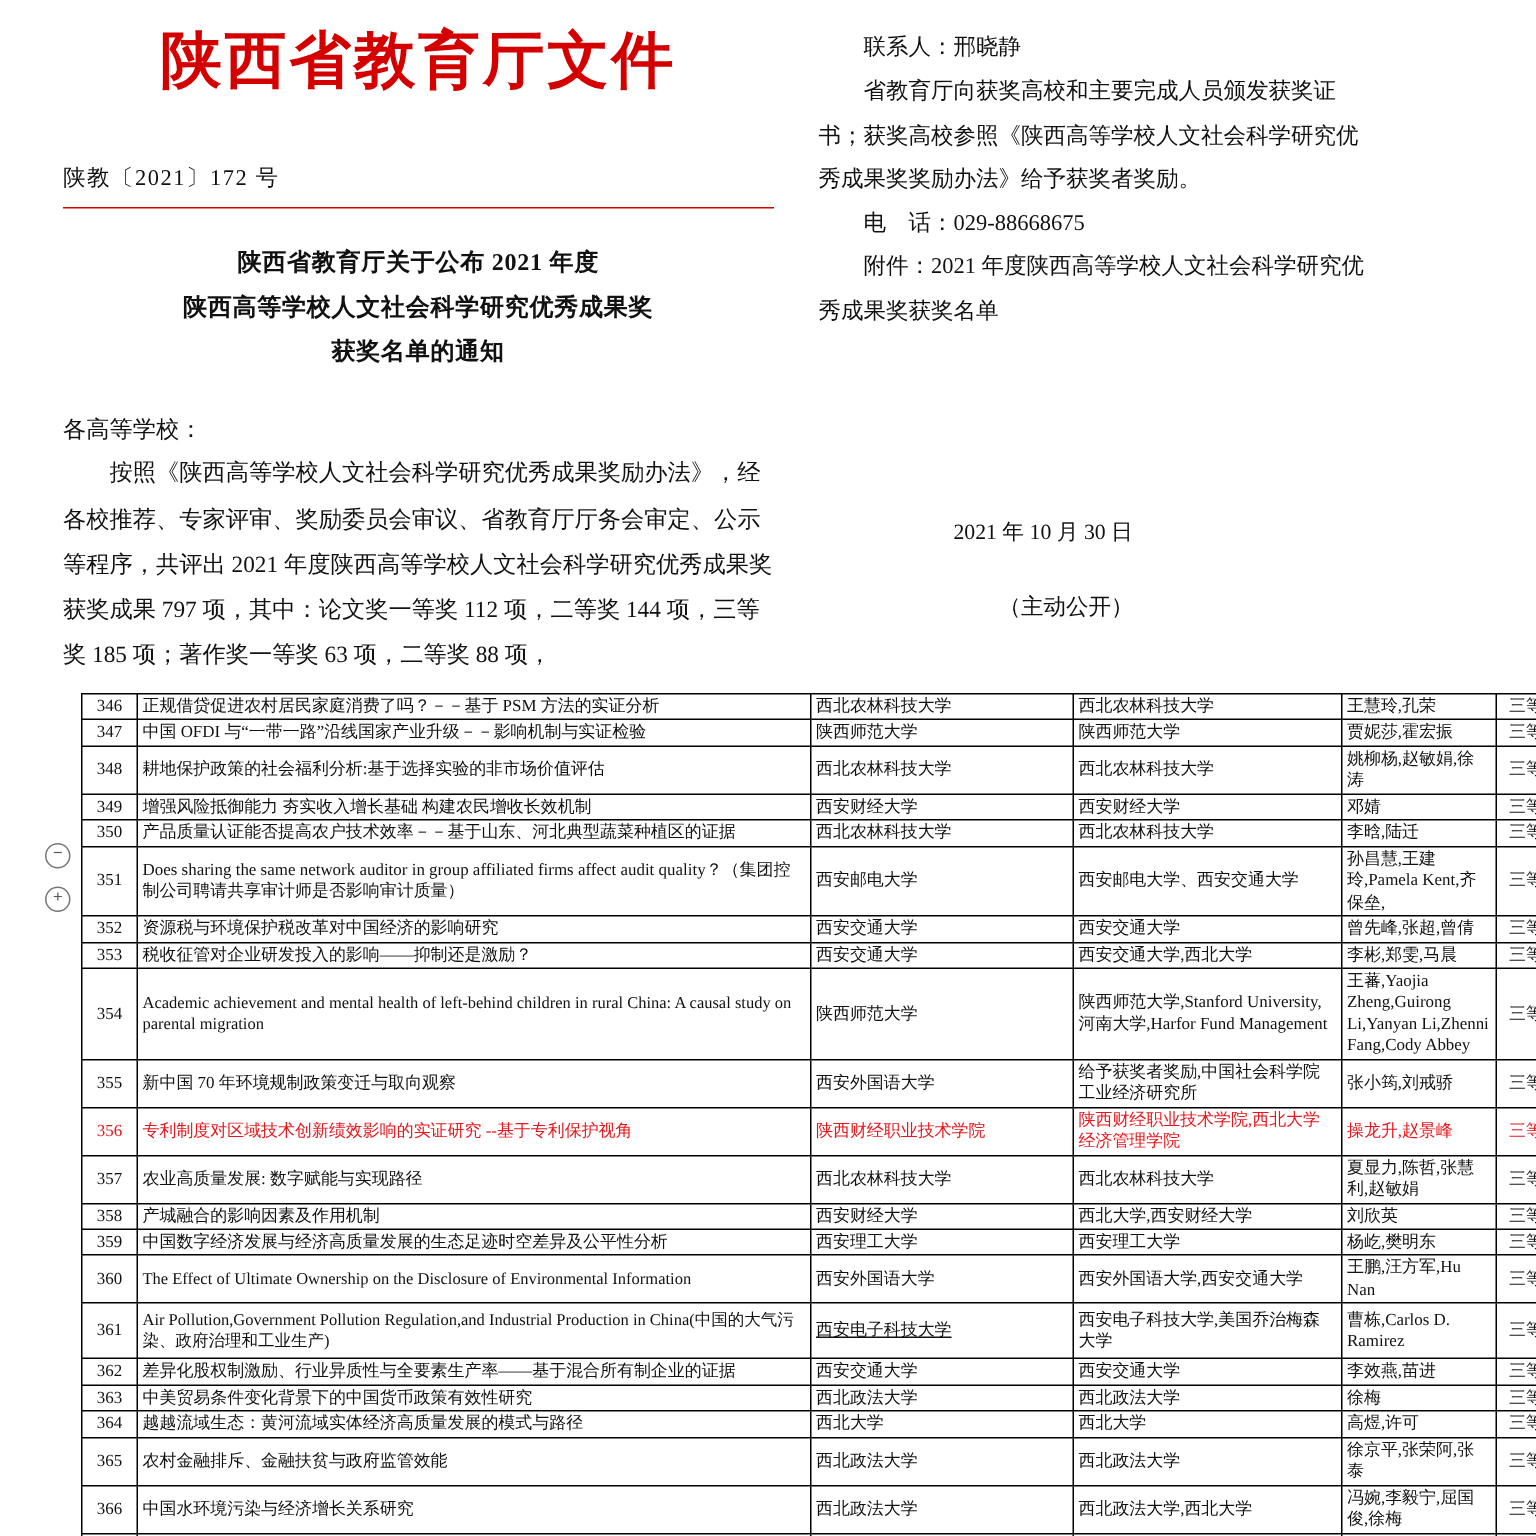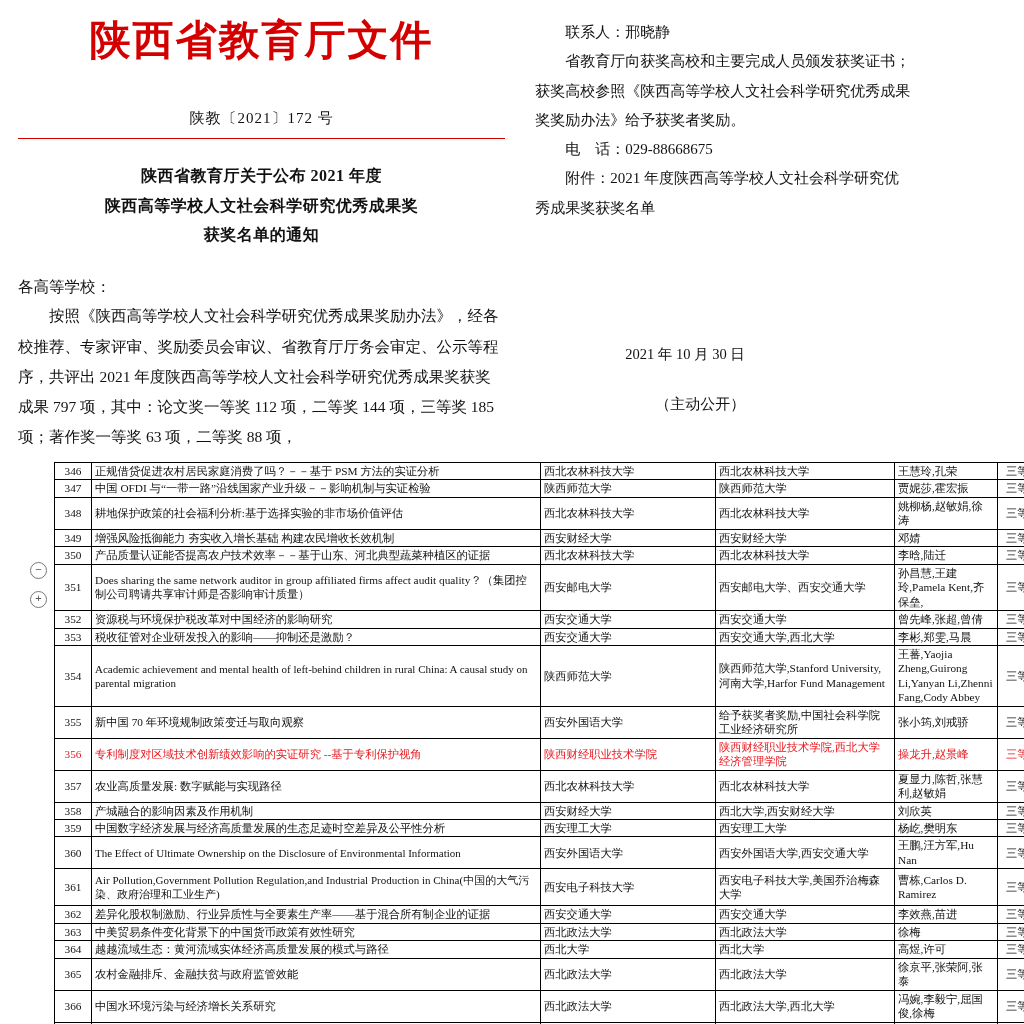--- a/index.html
+++ b/index.html
@@ -12,21 +12,21 @@
     height: 1024px;
     overflow: hidden;
     font-family: "Liberation Serif", "DejaVu Serif", serif;
     color: #111;
   }
   .page {
     position: relative;
     width: 928px;
     height: 1024px;
     box-sizing: border-box;
-    padding: 10px 16px 0 8px;
+    padding: 10px 16px 0 32px;
   }
   
   .header {
     display: flex;
     flex-direction: row;
     align-items: flex-start;
   }
   .hdr-left {
     width: 540px;
     padding-left: 10px;
@@ -42,21 +42,21 @@
     font-family: "DejaVu Serif", serif;
     color: #d40000;
     font-weight: bold;
     font-size: 41px;
     letter-spacing: 2px;
     text-align: center;
     margin: 8px 0 0 0;
     line-height: 1.1;
   }
   .doc-number {
-    text-align: center;
+    text-align: left;
     font-size: 15px;
     margin-top: 46px;
     letter-spacing: 1px;
   }
   .red-rule {
     border: none;
     border-top: 1.6px solid #d40000;
     margin: 10px 0 0 0;
   }
   .notice-title {
@@ -348,21 +348,21 @@
             <td class="c-no">360</td>
             <td class="c-title">The Effect of Ultimate Ownership on the Disclosure of Environmental Information</td>
             <td class="c-unit">西安外国语大学</td>
             <td class="c-unit2">西安外国语大学,西安交通大学</td>
             <td class="c-person">王鹏,汪方军,Hu Nan</td>
             <td class="c-award">三等奖</td>
           </tr>
           <tr class=" en-row">
             <td class="c-no" style="height: 34px;">361</td>
             <td class="c-title" style="height: 34px;">Air Pollution,Government Pollution Regulation,and Industrial Production in China(中国的大气污染、政府治理和工业生产)</td>
-            <td class="c-unit" style="height: 34px;">西安电子科技大学</td>
+            <td class="c-unit" style="height: 34px; text-decoration: underline;">西安电子科技大学</td>
             <td class="c-unit2" style="height: 34px;">西安电子科技大学,美国乔治梅森大学</td>
             <td class="c-person" style="height: 34px;">曹栋,Carlos D. Ramirez</td>
             <td class="c-award" style="height: 34px;">三等奖</td>
           </tr>
           <tr>
             <td class="c-no">362</td>
             <td class="c-title">差异化股权制激励、行业异质性与全要素生产率——基于混合所有制企业的证据</td>
             <td class="c-unit">西安交通大学</td>
             <td class="c-unit2">西安交通大学</td>
             <td class="c-person">李效燕,苗进</td>

